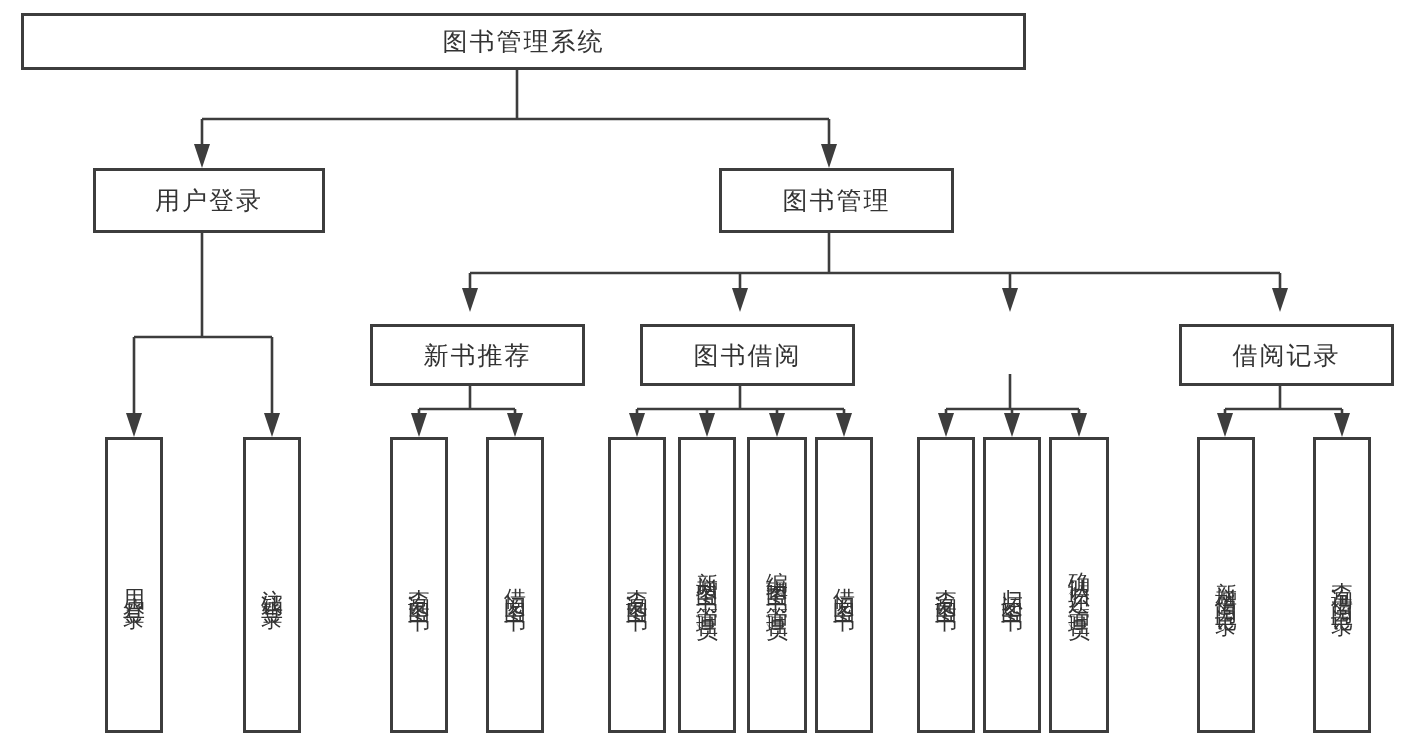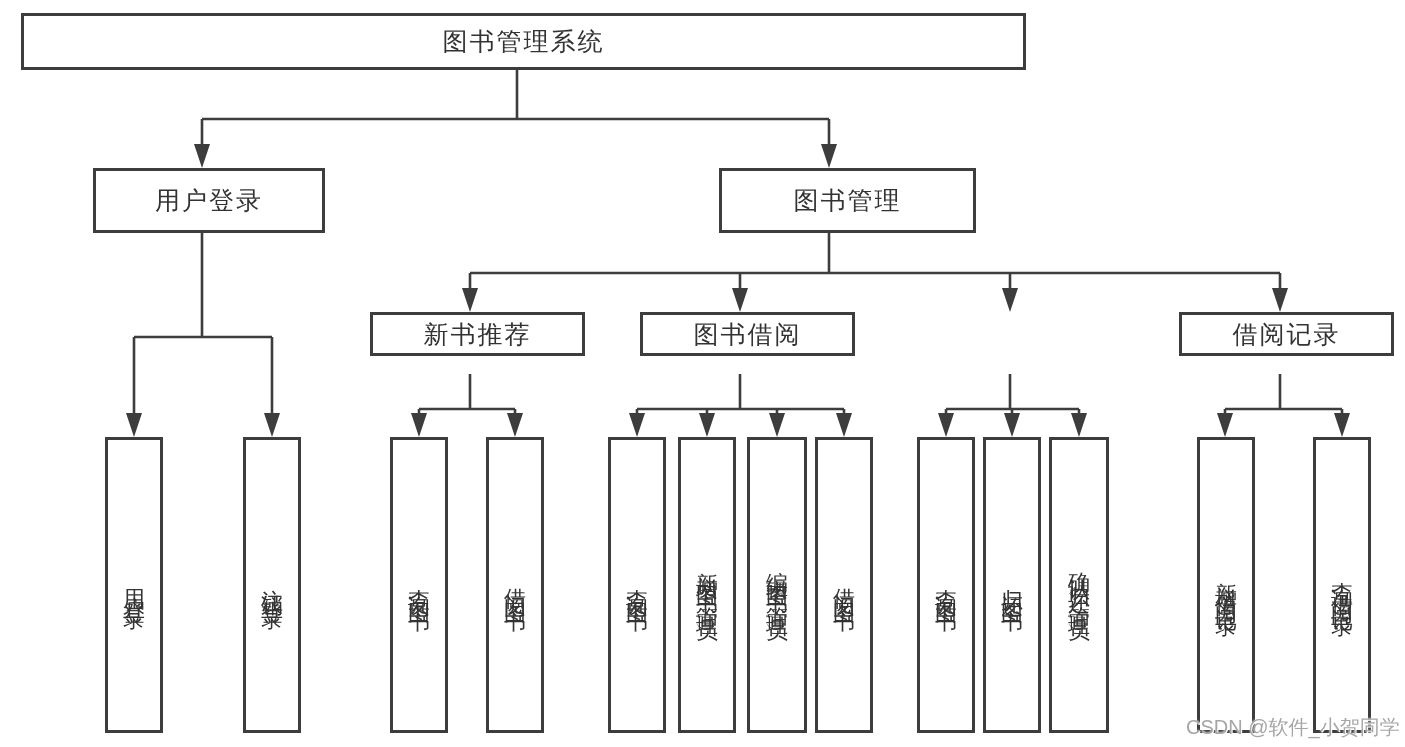--- a/index.html
+++ b/index.html
@@ -34,22 +34,22 @@
     color: #333333;
   }
   .hnode {
     font-size: 25px;
     letter-spacing: 2px;
     white-space: nowrap;
     margin-left: 7px;
   }
   .node-root   { left: 14px;  top: 13px;  width: 1005px; height: 57px; }
   .node-login  { left: 86px;  top: 168px; width: 232px;  height: 65px; }
-  .node-mgmt   { left: 712px; top: 168px; width: 257px;  height: 65px; }
-  .l3          { top: 312px;  width: 215px; height: 44px; }
+  .node-mgmt   { left: 712px; top: 168px; width: 235px;  height: 65px; }
+  .l3          { top: 324px;  width: 215px; height: 62px; }
   .node-rec    { left: 363px; }
   .node-bb     { left: 633px; }
   .node-cb     { left: 903px; }
   .node-br     { left: 1172px; }
   .leaf {
     top: 437px;
     height: 296px;
     width: 58px;
     overflow: hidden;
   }
@@ -189,15 +189,14 @@
     <span class="vtext">确认归还（管理员）</span>
   </div>
 
   <div class="node leaf leaf-12">
     <span class="vtext">新增借阅记录</span>
   </div>
   <div class="node leaf leaf-13">
     <span class="vtext">查询借阅记录</span>
   </div>
 
-  <div class="watermark">CSDN @软件_小贺同学</div>
 
 </div>
 
 </body></html>

